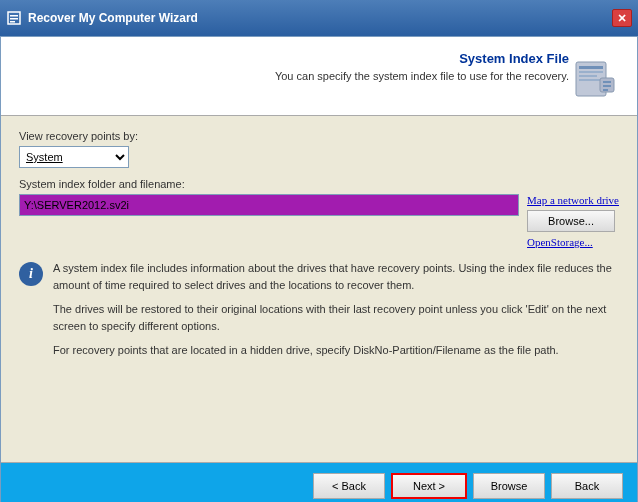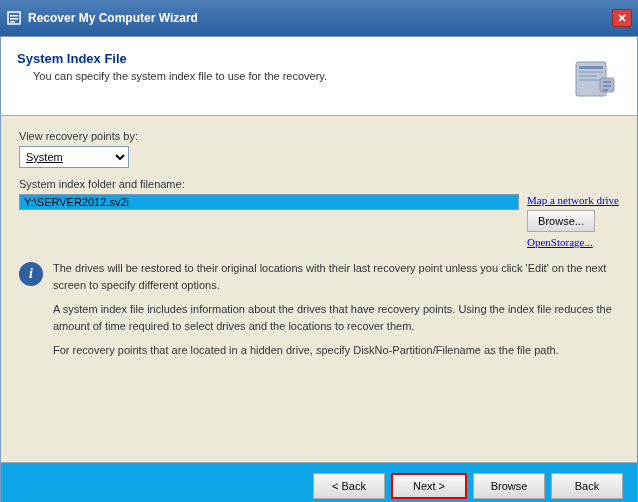--- a/index.html
+++ b/index.html
@@ -60,20 +60,21 @@
     }
 
     
     .header {
       background: white;
       padding: 14px 16px 12px 16px;
       border-bottom: 1px solid #aaa;
       display: flex;
       align-items: flex-start;
       justify-content: space-between;
+      text-align: right;
     }
     .header-text {
       flex: 1;
     }
     .header-title {
       font-size: 13px;
       font-weight: bold;
       color: #003399;
       margin-bottom: 4px;
     }
@@ -114,40 +115,40 @@
       width: 110px;
       height: 22px;
       font-size: 11px;
       border: 1px solid #7f9db9;
       background: white;
       padding: 0 2px;
       text-decoration: underline;
     }
     .filename-input {
       width: 100%;
-      height: 16px;
+      height: 22px;
       font-size: 11px;
       border: 1px solid #7f9db9;
-      background: #0ea5e9;
+      background: #a21caf;
       padding: 0 4px;
     }
     .link-button {
       color: #0000cc;
       text-decoration: underline;
       font-size: 11px;
       cursor: pointer;
       background: none;
       border: none;
       text-align: left;
       padding: 0;
       white-space: nowrap;
       font-family: Liberation Serif, serif;
     }
     .browse-button {
-      width: 68px;
+      width: 88px;
       height: 22px;
       font-size: 11px;
       background: linear-gradient(to bottom, #f8f8f8, #dcdcdc);
       border: 1px solid #aaa;
       cursor: pointer;
       text-align: center;
     }
 
     
     .info-box {
@@ -284,22 +285,22 @@
           <button class="link-button">Map a network drive</button>
           <button class="browse-button">Browse...</button>
           <button class="link-button">OpenStorage...</button>
         </div>
       </div>
     </div>
 
     <div class="info-box">
       <div class="info-icon">i</div>
       <div class="info-text">
+        <p>A system index file includes information about the drives that have recovery points. Using the index file reduces the amount of time required to select drives and the locations to recover them.</p>
         <p>The drives will be restored to their original locations with their last recovery point unless you click 'Edit' on the next screen to specify different options.</p>
-        <p>A system index file includes information about the drives that have recovery points. Using the index file reduces the amount of time required to select drives and the locations to recover them.</p>
         <p>For recovery points that are located in a hidden drive, specify DiskNo-Partition/Filename as the file path.</p>
       </div>
     </div>
 
   </div>
 
   <div class="footer">
     <button class="footer-btn">&lt; Back</button>
     <button class="footer-btn next-btn">Next &gt;</button>
     <button class="footer-btn">Browse</button>

